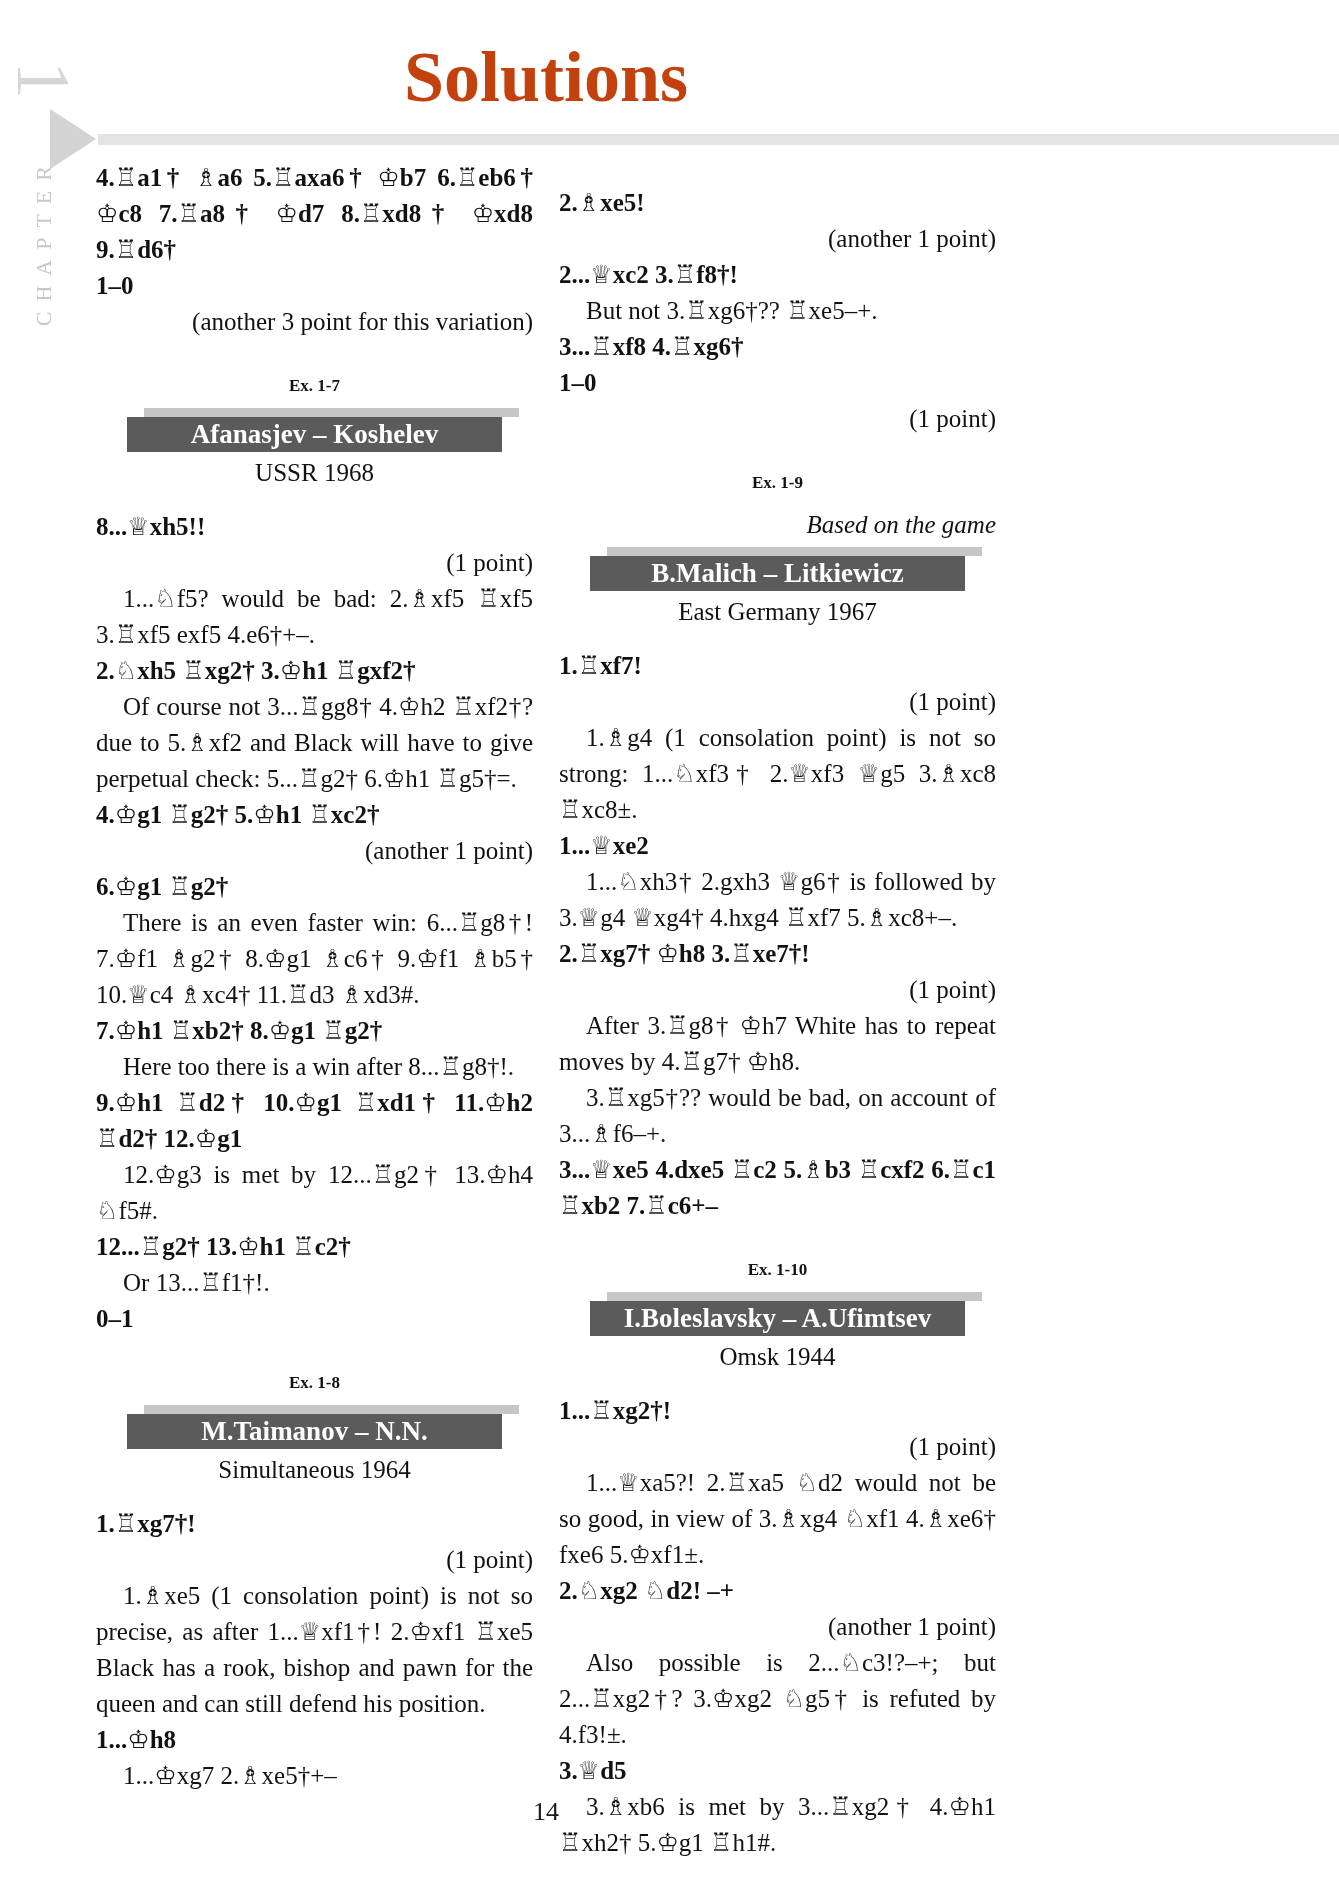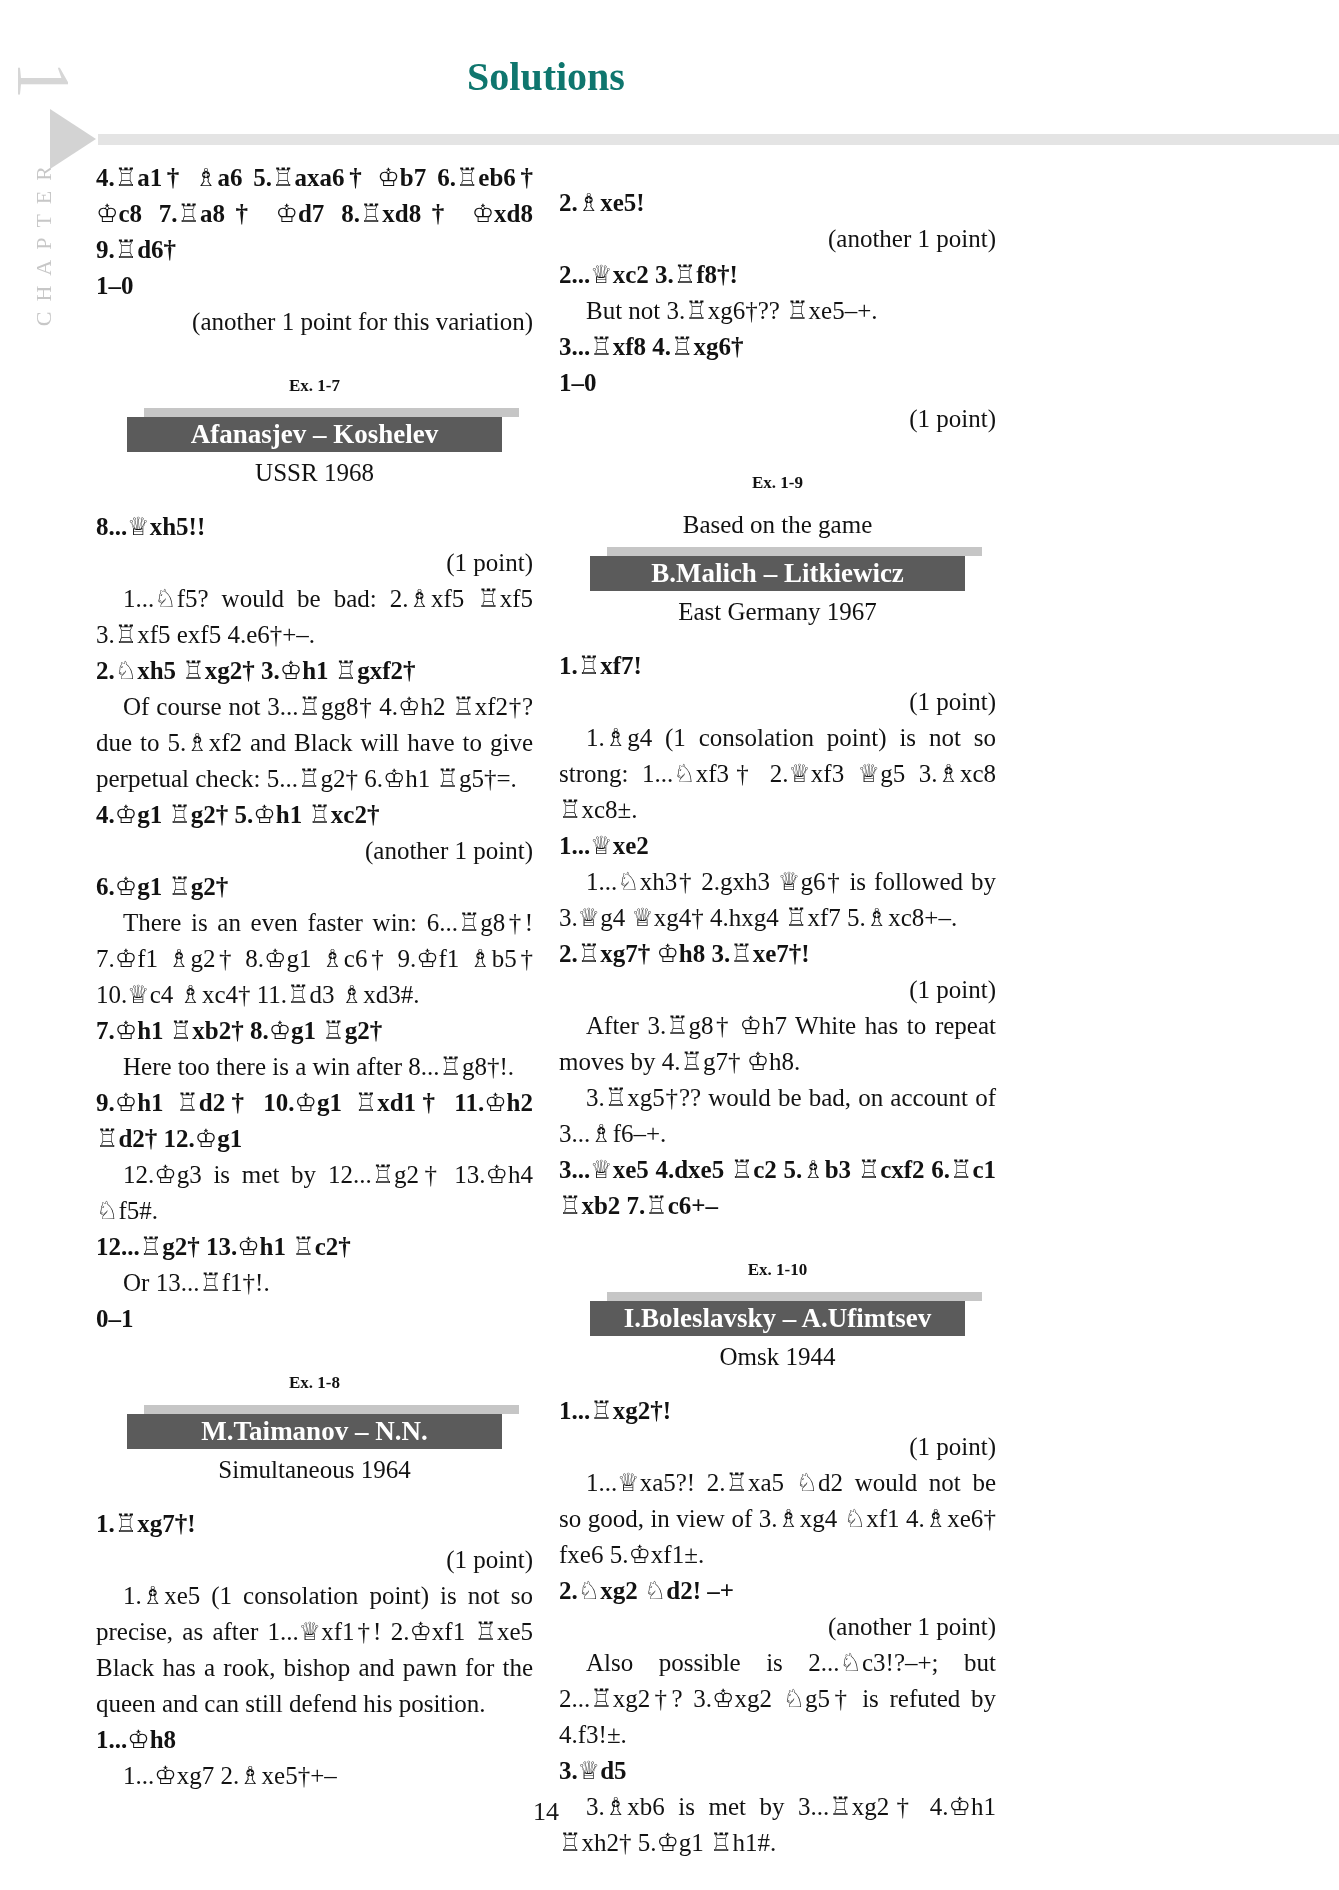--- a/index.html
+++ b/index.html
@@ -6,22 +6,22 @@
   .page{
     position:relative;
     width:1339px;height:1890px;
     background:#ffffff;
     font-family:"Liberation Serif","DejaVu Serif","DejaVu Sans",serif;
     font-size:25px;line-height:36px;color:#121212;
     overflow:hidden;
   }
   .page-title{
     position:absolute;top:44px;left:96px;width:900px;
-    text-align:center;font-size:40px;line-height:66px;font-weight:bold;
-    color:#0f766e;
+    text-align:center;font-size:72px;line-height:66px;font-weight:bold;
+    color:#c2410c;
   }
   .header-rule{
     position:absolute;top:134px;left:98px;right:0;height:11px;
     background:#e4e4e4;
   }
   .chapter-arrow{
     position:absolute;top:109px;left:50px;width:0;height:0;
     border-top:30px solid transparent;border-bottom:30px solid transparent;
     border-left:46px solid #d3d3d3;
   }
@@ -37,21 +37,21 @@
   }
   .col{position:absolute;top:160px;width:437px;}
   .col-left{left:96px;}
   .col-right{left:559px;margin-top:25px;}
 
   .move{font-weight:bold;text-align:justify;}
   .result{font-weight:bold;}
   .points{text-align:right;}
   .comment{text-indent:27px;text-align:justify;}
   .ex-title{font-weight:bold;text-align:center;margin-top:28px;margin-bottom:6px;font-size:17px;}
-  .note{text-align:center;}
+  .note{text-align:right;font-style:italic;}
   .players-wrap{position:relative;width:86%;margin:13px auto 3px;}
   .players-strip{position:absolute;top:-9px;left:17px;right:-17px;height:9px;background:#c6c6c6;}
   .players-bar{
     position:relative;background:#5b5b5b;color:#ffffff;
     font-weight:bold;text-align:center;font-size:27px;line-height:35px;
   }
   .venue{text-align:center;margin-bottom:18px;}
   .page-number{
     position:absolute;top:1759px;left:96px;width:900px;
     text-align:center;font-size:26px;color:#1a1a1a;margin-top:35px;
@@ -68,21 +68,21 @@
   </div>
 
   <div class="chapter-arrow"></div>
   <div class="header-rule"></div>
 
   <div class="page-title">Solutions</div>
 
   <div class="col col-left" id="col-left">
       <div class="move">4.♖a1† ♗a6 5.♖axa6† ♔b7 6.♖eb6† ♔c8 7.♖a8† ♔d7 8.♖xd8† ♔xd8 9.♖d6†</div>
       <div class="result">1–0</div>
-      <div class="points">(another 1 point for this variation)</div>
+      <div class="points">(another 3 point for this variation)</div>
       <div class="ex-title">Ex. 1-7</div>
       <div class="players-wrap">
         <div class="players-strip"></div>
         <div class="players-bar">Afanasjev – Koshelev</div>
       </div>
       <div class="venue">USSR 1968</div>
       <div class="move">8...♕xh5!!</div>
       <div class="points">(1 point)</div>
       <div class="comment">1...♘f5? would be bad: 2.♗xf5 ♖xf5 3.♖xf5 exf5 4.e6†+–.</div>
       <div class="move">2.♘xh5 ♖xg2† 3.♔h1 ♖gxf2†</div>

